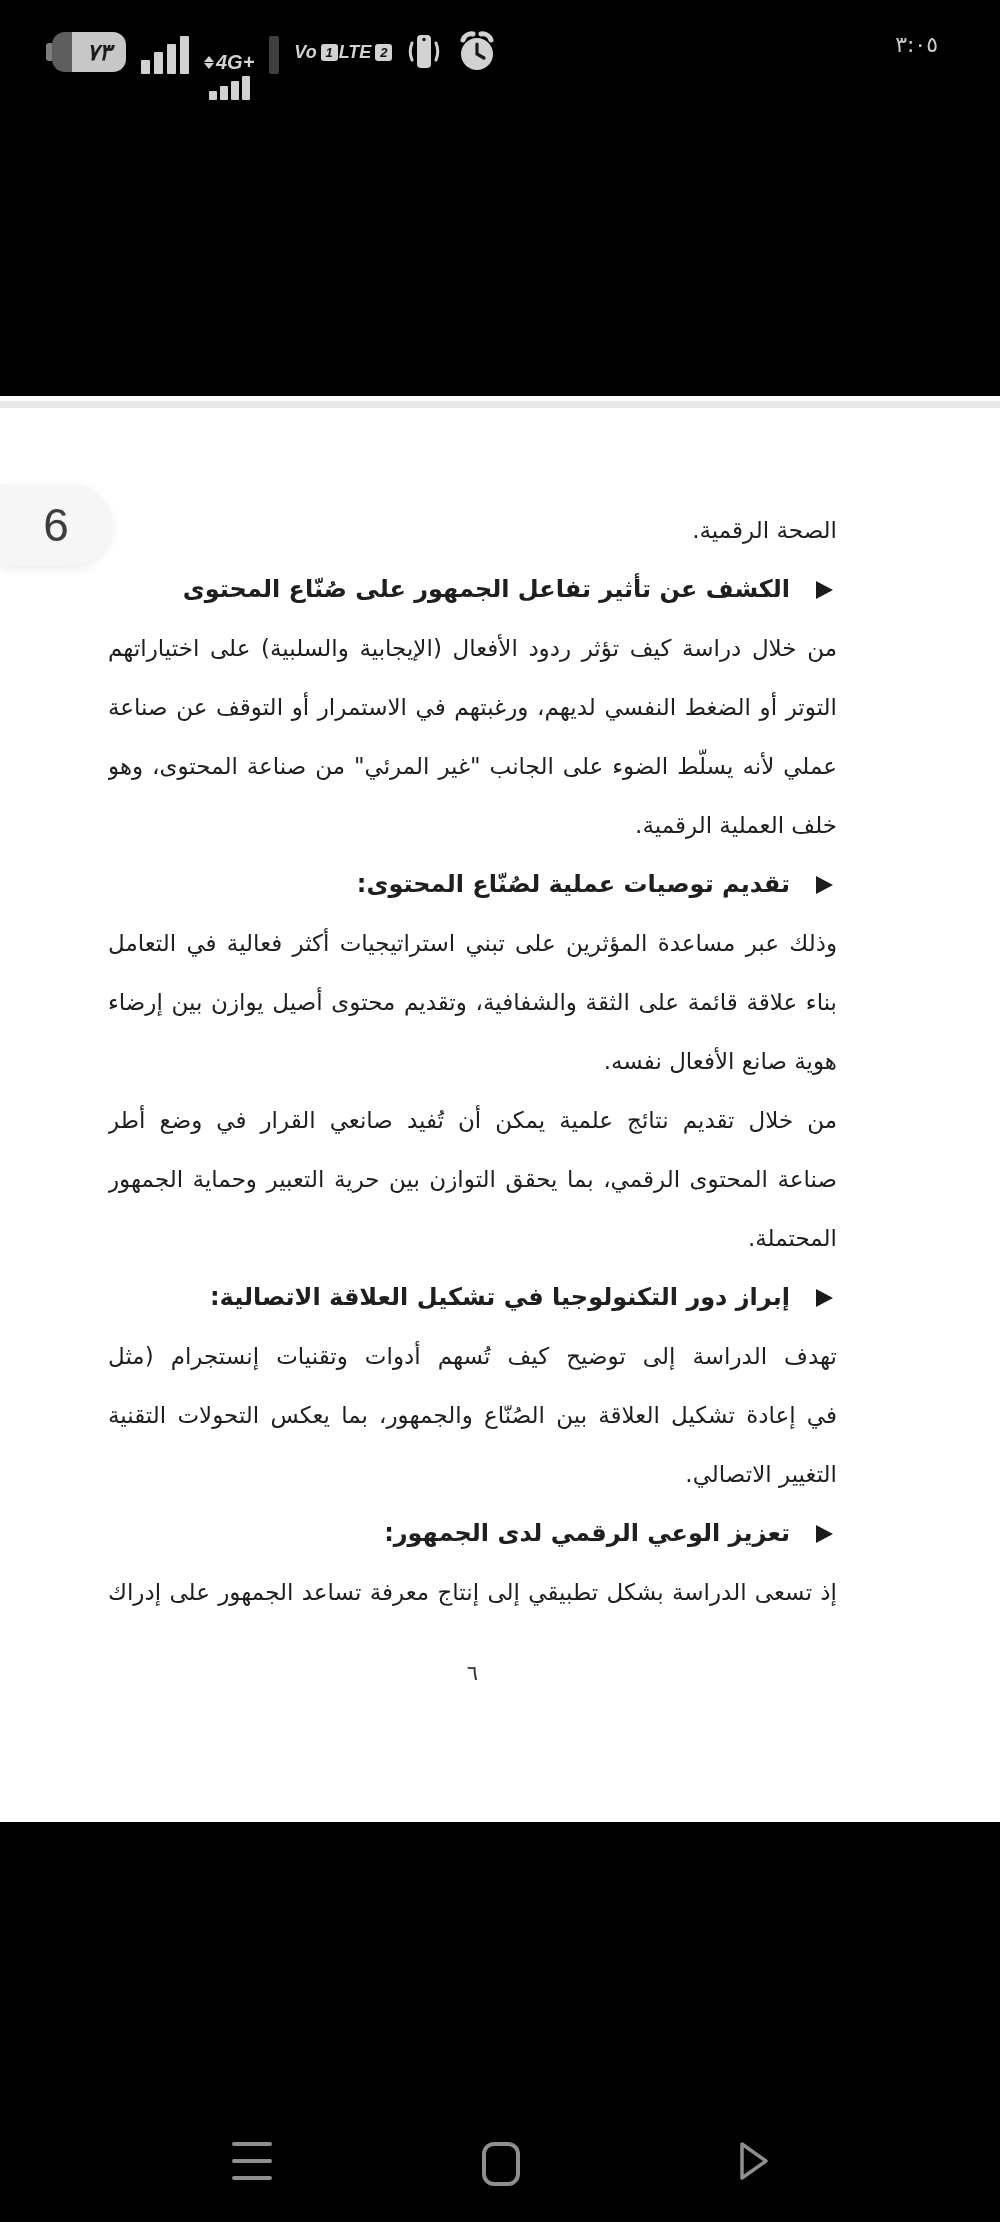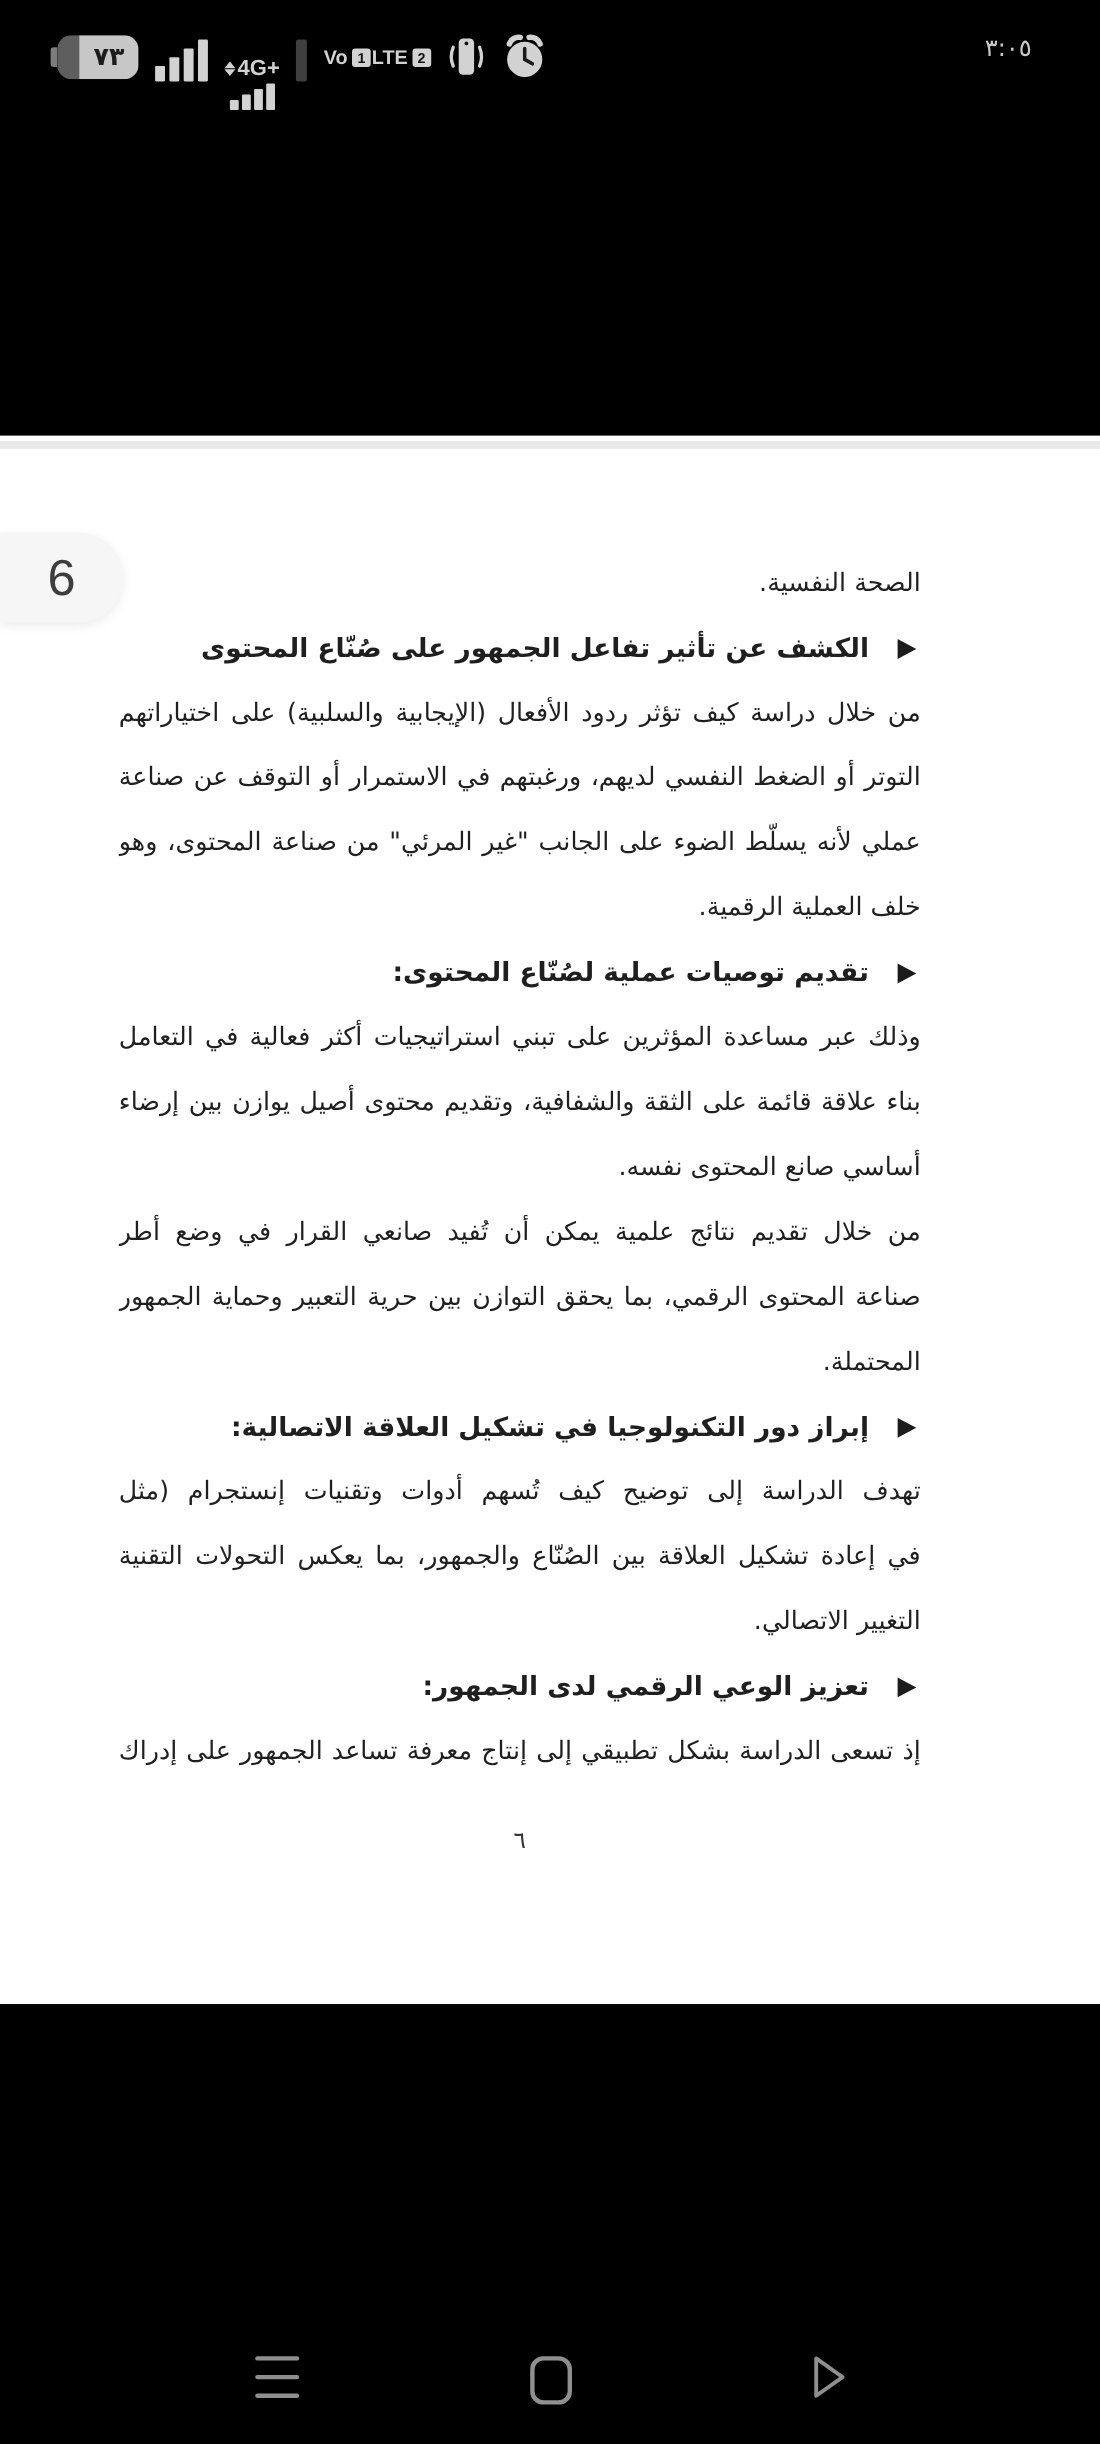--- a/index.html
+++ b/index.html
@@ -1,21 +1,21 @@
 <!DOCTYPE html>
 <html lang="ar"><head>
 <meta charset="utf-8">
 <style>
   html,body{margin:0;padding:0;background:#000;}
   .screen{position:relative;width:1000px;height:2222px;background:#000;overflow:hidden;
           font-family:"DejaVu Sans",sans-serif;}
 
   
   .status-bar{position:absolute;left:0;top:0;width:1000px;height:110px;background:#000;}
-  .status-left{position:absolute;left:46px;top:28px;height:48px;display:flex;align-items:center;gap:15px;}
+  .status-left{position:absolute;left:46px;top:28px;height:48px;display:flex;align-items:center;gap:15px;font-style:italic;}
   .battery{display:flex;align-items:center;}
   .battery-nub{width:6px;height:18px;background:#7d7d7d;border-radius:3px 0 0 3px;}
   .battery-body{width:74px;height:40px;border-radius:13px;overflow:hidden;display:flex;}
   .battery-empty{width:20px;background:#5e5e5e;}
   .battery-fill{flex:1;background:#c7c7c7;display:flex;align-items:center;justify-content:center;
                 font-size:23px;font-weight:bold;color:#1c1c1c;}
   .sigbars{display:flex;align-items:flex-end;gap:4px;margin-top:6px;}
   .sigbars i{display:block;width:9px;background:#d2d2d2;border-radius:1px;}
   .data-group{display:flex;flex-direction:column;align-items:center;}
   .data-top{display:flex;align-items:center;gap:2px;margin-top:47px;}
@@ -119,32 +119,32 @@
         <path d="M21 14 v10 l7 4" stroke="#1a1a1a" stroke-width="3.2" fill="none" stroke-linecap="round"></path>
       </svg>
     </div>
     <div class="status-time">٣:٠٥</div>
   </header>
 
   <main class="page">
     <div class="page-sep"></div>
     <div class="page-badge">6</div>
     <div class="doc">
-      <div class="doc-line body lastline">الصحة النفسية.</div>
+      <div class="doc-line body lastline">الصحة الرقمية.</div>
 
       <div id="sections-container">
           <div class="doc-line heading"><span class="bullet"></span><span>الكشف عن تأثير تفاعل الجمهور على صُنّاع المحتوى أنفسهم:</span></div>
           <div class="doc-line body">من خلال دراسة كيف تؤثر ردود الأفعال (الإيجابية والسلبية) على اختياراتهم الاتصالية، مستويات</div>
           <div class="doc-line body">التوتر أو الضغط النفسي لديهم، ورغبتهم في الاستمرار أو التوقف عن صناعة المحتوى. هذا الهدف</div>
           <div class="doc-line body">عملي لأنه يسلّط الضوء على الجانب "غير المرئي" من صناعة المحتوى، وهو الضغوط الإنسانية</div>
           <div class="doc-line body lastline">خلف العملية الرقمية.</div>
           <div class="doc-line heading"><span class="bullet"></span><span>تقديم توصيات عملية لصُنّاع المحتوى:</span></div>
           <div class="doc-line body">وذلك عبر مساعدة المؤثرين على تبني استراتيجيات أكثر فعالية في التعامل مع الجمهور، بما يضمن</div>
           <div class="doc-line body">بناء علاقة قائمة على الثقة والشفافية، وتقديم محتوى أصيل يوازن بين إرضاء المتابعين والحفاظ على</div>
-          <div class="doc-line body lastline">أساسي صانع المحتوى نفسه.</div>
+          <div class="doc-line body lastline">هوية صانع الأفعال نفسه.</div>
           <div class="doc-line body">من خلال تقديم نتائج علمية يمكن أن تُفيد صانعي القرار في وضع أطر تشريعية وأخلاقية تنظّم</div>
           <div class="doc-line body">صناعة المحتوى الرقمي، بما يحقق التوازن بين حرية التعبير وحماية الجمهور من التأثيرات السلبية</div>
           <div class="doc-line body lastline">المحتملة.</div>
           <div class="doc-line heading"><span class="bullet"></span><span>إبراز دور التكنولوجيا في تشكيل العلاقة الاتصالية:</span></div>
           <div class="doc-line body">تهدف الدراسة إلى توضيح كيف تُسهم أدوات وتقنيات إنستجرام (مثل القصص، الريلز، البث المباشر)</div>
           <div class="doc-line body">في إعادة تشكيل العلاقة بين الصُنّاع والجمهور، بما يعكس التحولات التقنية كعنصر أساسي في</div>
           <div class="doc-line body lastline">التغيير الاتصالي.</div>
           <div class="doc-line heading"><span class="bullet"></span><span>تعزيز الوعي الرقمي لدى الجمهور:</span></div>
           <div class="doc-line body">إذ تسعى الدراسة بشكل تطبيقي إلى إنتاج معرفة تساعد الجمهور على إدراك طبيعة تأثير صُنّاع</div>
         </div>

